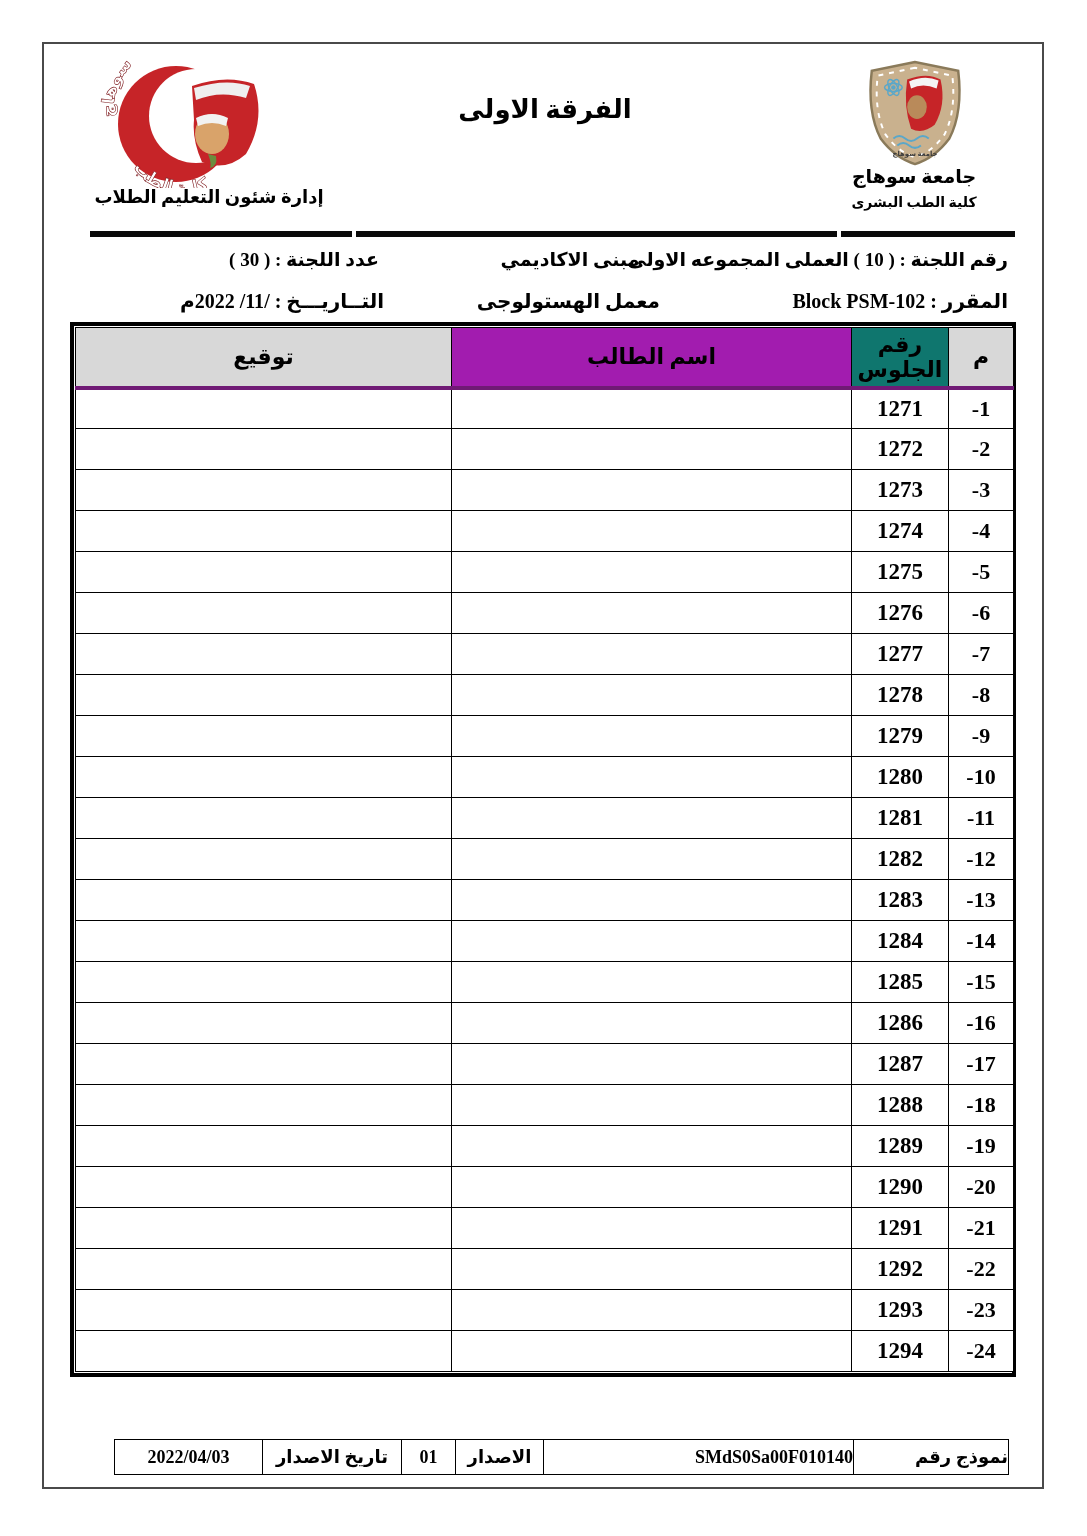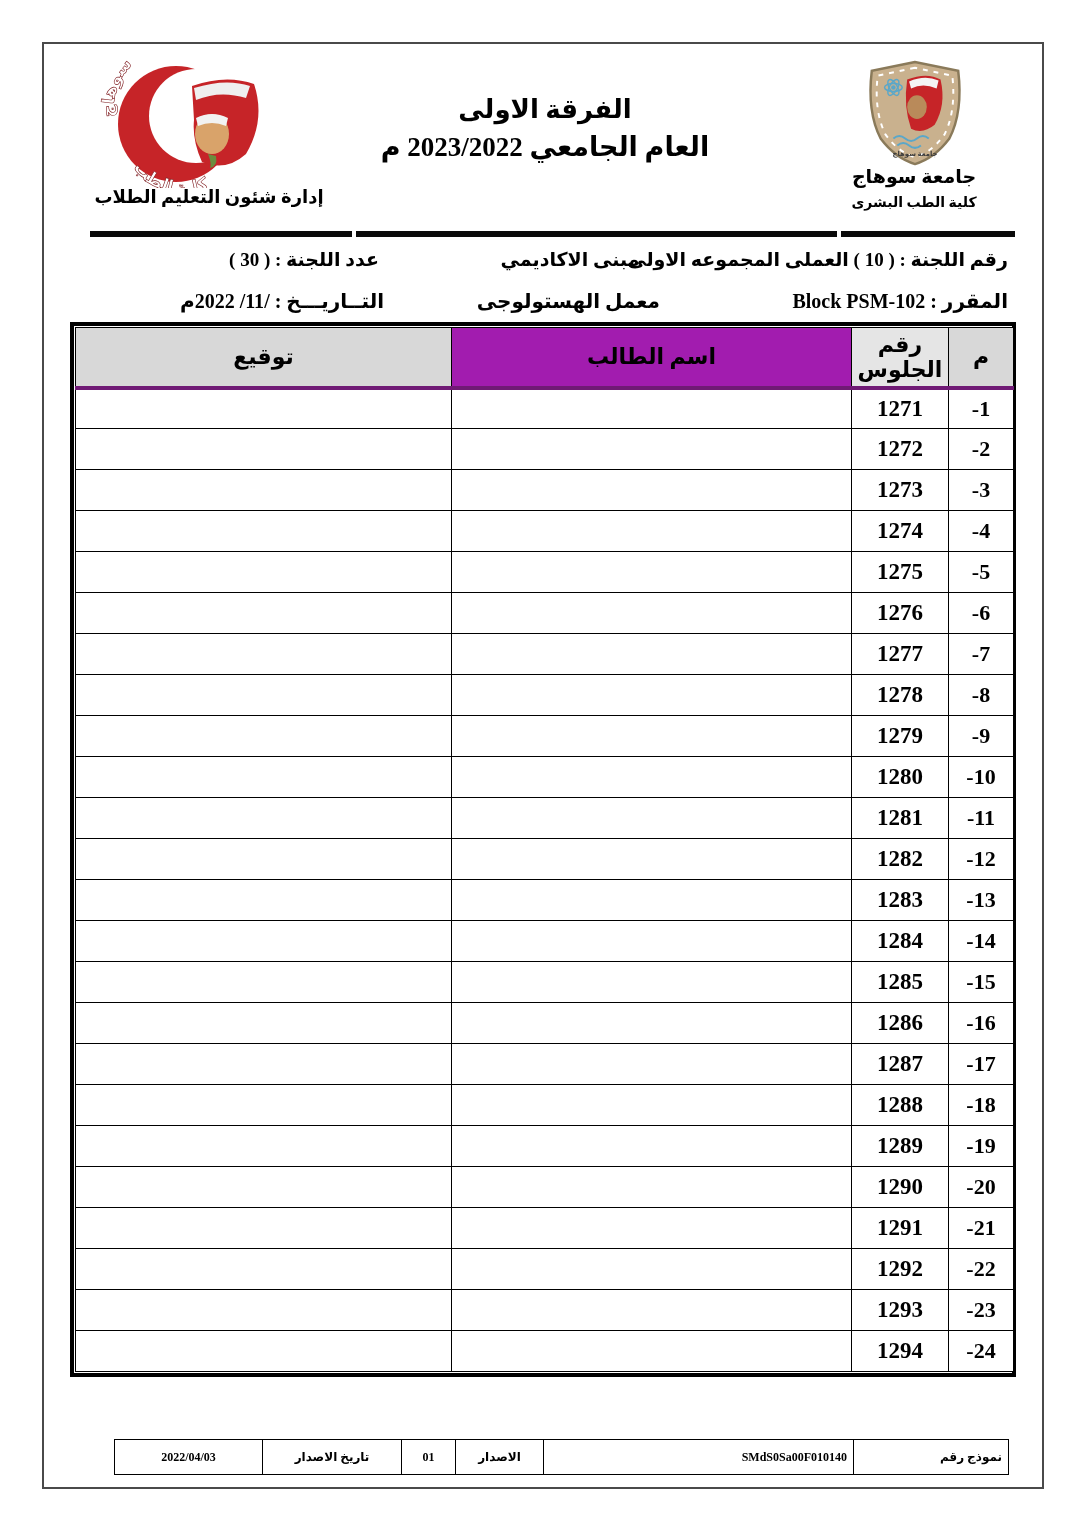--- a/index.html
+++ b/index.html
@@ -69,22 +69,22 @@
   col.w-seat   { width:97px; }
   col.w-name   { width:400px; }
   col.w-sig    { width:376px; }
 
   
   .footer-table {
     position:absolute; left:70px; top:1395px; width:894px; height:36px;
     border-collapse:collapse; direction:rtl; table-layout:fixed;
   }
   .footer-table td {
-    border:1px solid #000; font-weight:bold; font-size:12px;
-    text-align:center; vertical-align:middle; padding:2px 6px; white-space:nowrap;
+    border:1px solid #000; font-weight:bold; font-size:18px;
+    text-align:center; vertical-align:middle; padding:2px 0; white-space:nowrap;
   }
   .footer-table td.ra { text-align:right; }
   col.fw-label  { width:155px; }
   col.fw-code   { width:310px; }
   col.fw-issue  { width:88px; }
   col.fw-issno  { width:54px; }
   col.fw-dlabel { width:139px; }
   col.fw-date   { width:148px; }
 </style>
 </head>
@@ -113,21 +113,20 @@
     </text>
     <text font-size="17" font-weight="bold" fill="#ffffff" stroke="#7a1418" stroke-width="0.6">
       <textPath href="#arcBot" startOffset="12%">كلية الطب</textPath>
     </text>
   </svg>
 
   <div class="dept-caption">إدارة شئون التعليم الطلاب</div>
 
   <div class="title-block">
     <div class="title-line2">الفرقة الاولى</div>
-    <div class="title-line3">العام الجامعي 2023/2022 م</div>
   </div>
 
   <svg class="shield-logo" viewBox="0 0 120 112">
     <g>
       <path d="M 60,4 L 16,13 Q 11,55 25,82 Q 40,102 60,108 Q 80,102 95,82 Q 109,55 104,13 Z" fill="#c9b18e" stroke="#8a7a5a" stroke-width="2.5"></path>
       <path d="M 60,10 L 22,18 Q 18,54 30,78 Q 43,96 60,101 Q 77,96 90,78 Q 102,54 98,18 Z" fill="none" stroke="#ffffff" stroke-width="2" stroke-dasharray="5 6"></path>
     </g>
     <g stroke="#5aa7c9" fill="none" stroke-width="1.5">
       <ellipse cx="38" cy="30" rx="9" ry="4"></ellipse>
       <ellipse cx="38" cy="30" rx="9" ry="4" transform="rotate(60 38 30)"></ellipse>
@@ -174,21 +173,21 @@
     <table class="main">
       <colgroup>
         <col class="w-serial">
           <col class="w-seat">
           <col class="w-name">
           <col class="w-sig">
       </colgroup>
       <thead>
         <tr>
           <th style="background: rgb(216, 216, 216);">م</th>
-          <th style="background: #e5e5e5; margin-left: 9px;">رقم الجلوس</th>
+          <th style="background: #0f766e; margin-left: 9px;">رقم الجلوس</th>
           <th style="background: #a21caf;">اسم الطالب</th>
           <th style="background: rgb(216, 216, 216);">توقيع</th>
         </tr>
       </thead>
       <tbody>
           <tr>
             <td class="c-serial"><span dir="ltr">-1</span></td>
             <td class="c-seat">1271</td>
             <td></td>
             <td></td>

